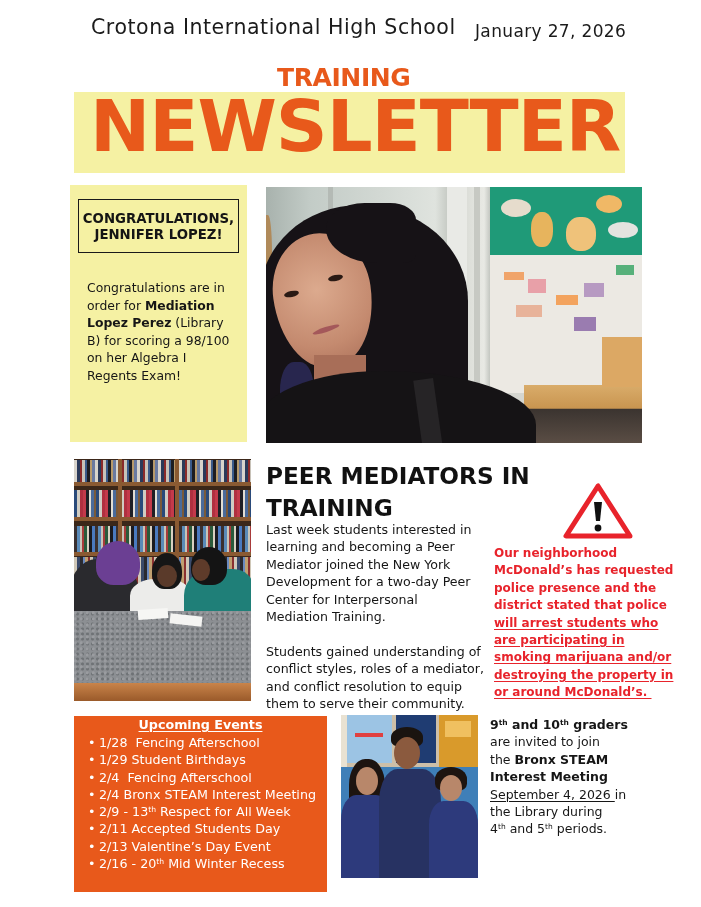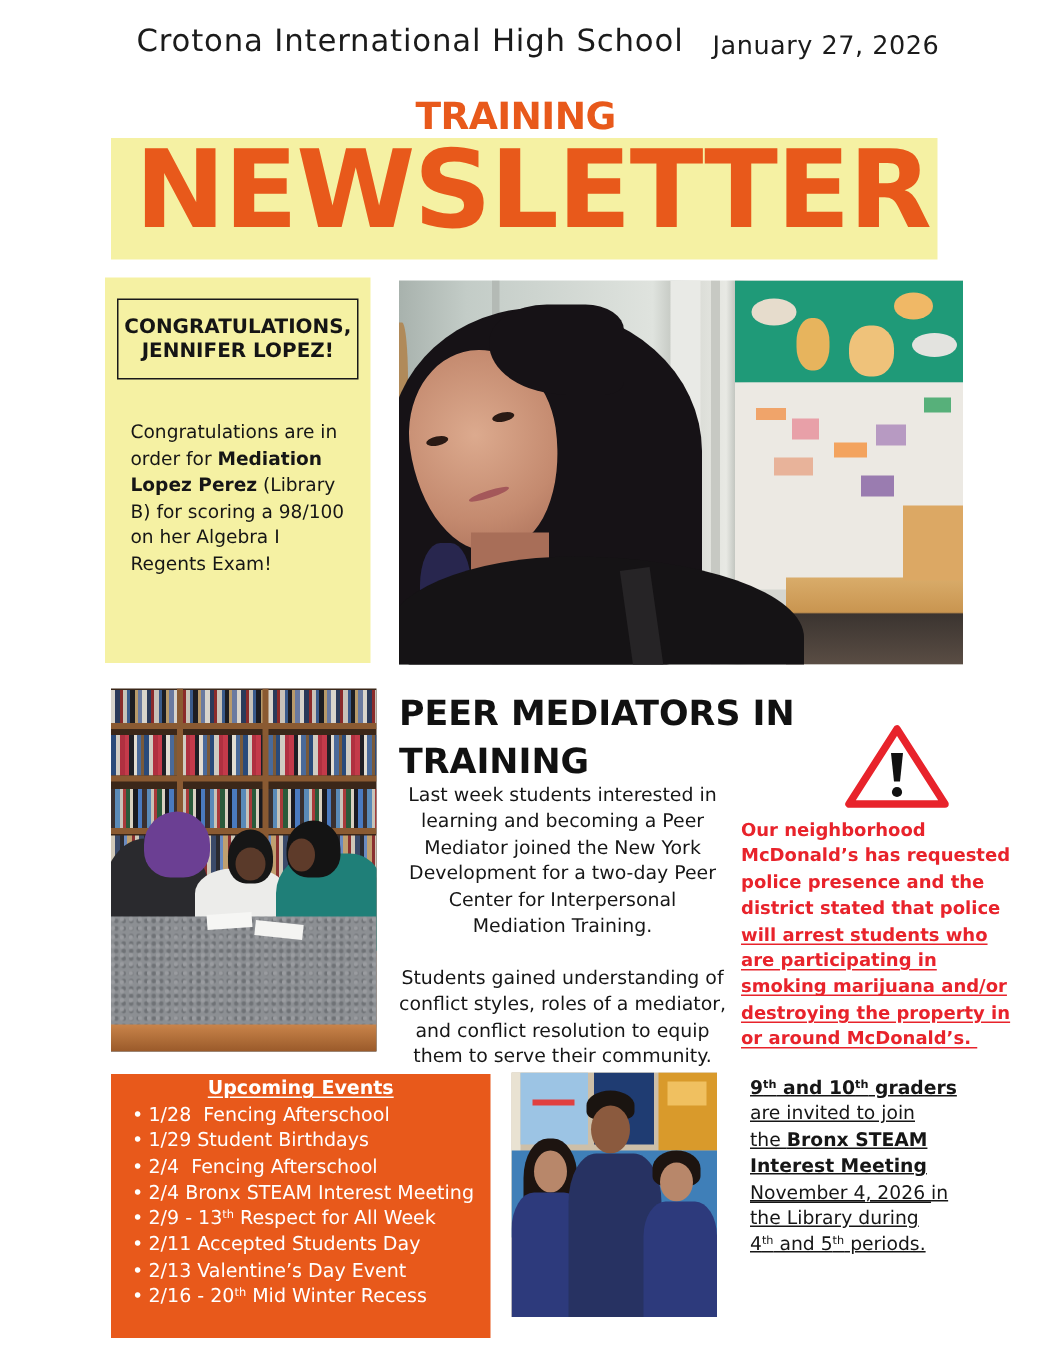--- a/index.html
+++ b/index.html
@@ -31,37 +31,37 @@
   .photo{overflow:hidden;}
   .shape{position:absolute;}
 
   .portrait{left:266px;top:187px;width:376px;height:256px;background:linear-gradient(90deg,#a8b2ad 0%,#c3ccc7 12%,#d2d8d3 30%,#dfe3de 45%,#c9cdc7 48%,#d8dad4 52%,#e8e9e4 58%,#b9bdb7 60%,#d5d6d0 62%);}
   .library{left:74px;top:459px;width:177px;height:242px;background:#3b2719;}
   .steam-photo{left:341px;top:715px;width:137px;height:163px;background:#cdbfa8;}
 
   
   .peer-title{left:266px;top:459.6px;font-size:23.2px;line-height:32.7px;font-weight:bold;color:#111;}
   .peer-body{left:266px;top:521px;font-size:12.6px;line-height:17.4px;}
-  .peer-body .line{height:17.4px;text-align:center;}
+  .peer-body .line{height:17.4px;}
 
   
   .alert-icon{left:562px;top:481px;width:72px;height:60px;}
   .alert-text{left:494px;top:545px;width:200px;text-align:left;font-size:12px;line-height:17.4px;font-weight:bold;color:var(--red);}
   .alert-text .line{height:17.4px;}
   .u{text-decoration:underline;text-underline-offset:2px;}
 
   
   .events{left:74px;top:716px;width:253px;height:176px;background:var(--orange);color:var(--white);}
   .events-title{position:absolute;left:0;top:0;width:100%;text-align:center;font-size:12.7px;line-height:17.3px;font-weight:bold;text-decoration:underline;text-underline-offset:2px;}
   .events-list{position:absolute;left:0;top:18px;width:100%;list-style:none;font-size:12.7px;line-height:17.3px;}
   .events-item{position:relative;height:17.3px;padding-left:25px;white-space:pre;}
   .bullet{position:absolute;left:14px;top:0;}
 
   
-  .steam-text{left:500px;top:716px;font-size:12.5px;line-height:17.4px;text-decoration:underline;}
+  .steam-text{left:490px;top:716px;font-size:12.5px;line-height:17.4px;}
   .steam-text .line{height:17.4px;}
   b{font-weight:bold;}
 </style>
 </head>
 <body>
 
 <div class="abs school nowrap">Crotona International High School</div>
 <div class="abs date nowrap">January 27, 2026</div>
 <div class="abs kicker nowrap">TRAINING</div>
 <div class="abs banner"></div>
@@ -207,16 +207,16 @@
   <div class="shape" style="left:94px;top:52px;width:32px;height:24px;border-radius:50% 50% 30% 30%;background:#1d1410;"></div>
   <div class="shape" style="left:99px;top:60px;width:22px;height:26px;border-radius:50%;background:#b8876a;"></div>
   <div class="shape" style="left:88px;top:86px;width:49px;height:77px;border-radius:30% 30% 0 0;background:#2d3a7c;"></div>
 </div>
 
 <div class="abs steam-text nowrap">
   <span class="line"><b><span>9</span><sup>th</sup><span> and 10</span><sup>th</sup><span> graders</span></b></span>
   <span class="line">are invited to join</span>
   <span class="line"><span>the </span><b>Bronx STEAM</b></span>
   <span class="line"><b>Interest Meeting</b></span>
-  <span class="line"><span class="u">November 4, 2026 </span><span>in</span></span>
+  <span class="line"><span class="u">September 4, 2026 </span><span>in</span></span>
   <span class="line">the Library during</span>
   <span class="line"><span>4</span><sup>th</sup><span> and 5</span><sup>th</sup><span> periods.</span></span>
 </div>
 
 </body></html>

